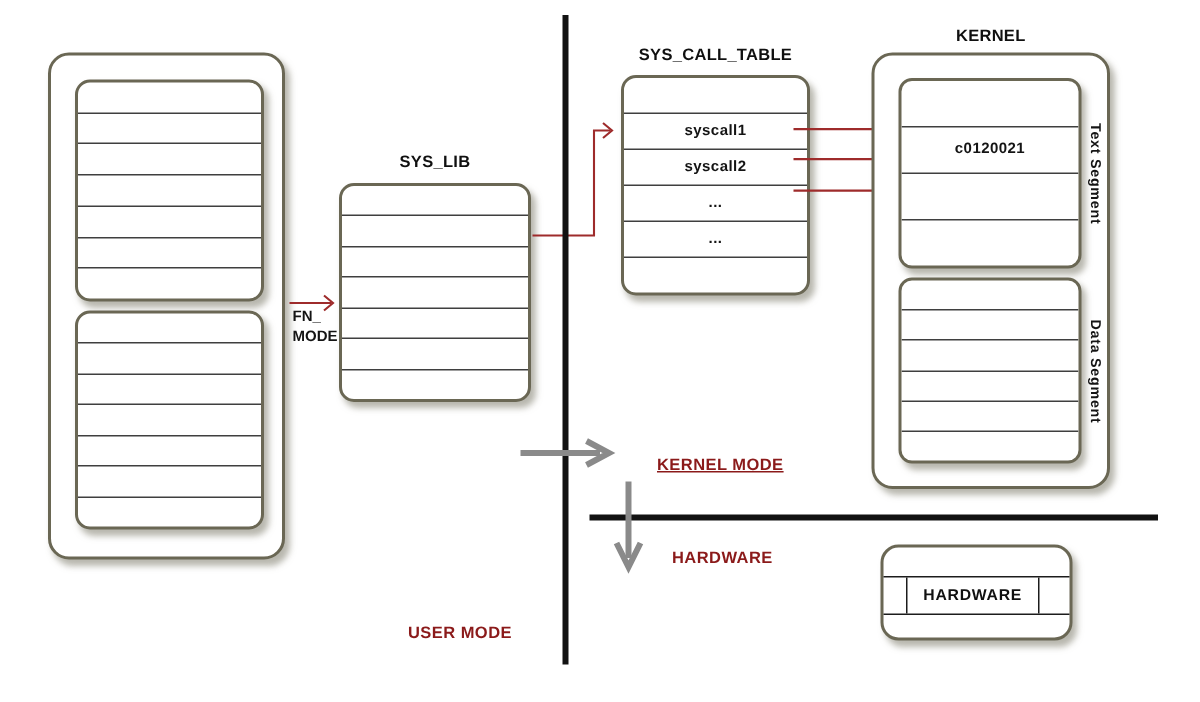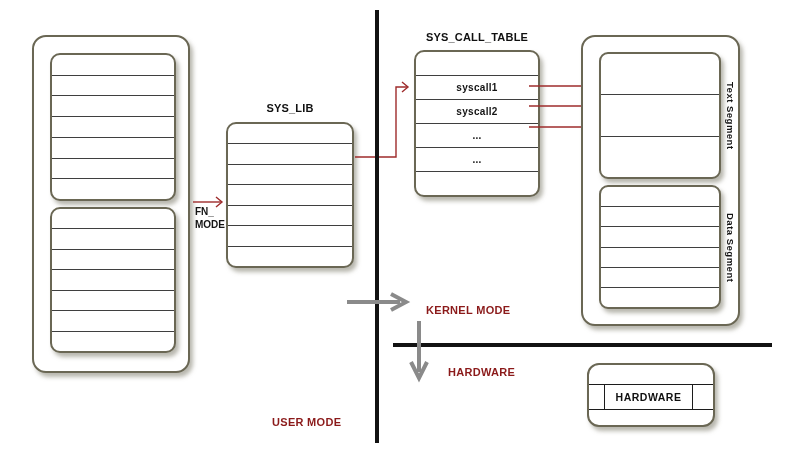--- a/index.html
+++ b/index.html
@@ -115,42 +115,44 @@
       <div class="row">...</div>
       <div class="row"></div>
     </div>
 
   <svg class="conn" style="left:528px; top:78px;" width="80" height="56">
     <line x1="1" y1="8" x2="78" y2="8" stroke="#9e2b2b" stroke-width="1.5"></line>
     <line x1="1" y1="28" x2="78" y2="28" stroke="#9e2b2b" stroke-width="1.5"></line>
     <line x1="1" y1="49" x2="78" y2="49" stroke="#9e2b2b" stroke-width="1.5"></line>
   </svg>
 
+  <div class="title" style="left:581px; top:18px; width:159px;">KERNEL</div>
   <div class="box r14" style="left:581px; top:35px; width:159px; height:291px;"></div>
   <div class="box r9 stack" style="left:599px; top:52px; width:122px; height:127px;">
       <div class="row"></div>
+      <div class="row">c0120021</div>
       <div class="row"></div>
       <div class="row"></div>
     </div>
   <div class="vlabel" style="left:722px; top:54px; width:16px; height:124px;">Text Segment</div>
   <div class="box r9 stack" style="left:599px; top:185px; width:122px; height:124px;">
       <div class="row"></div>
       <div class="row"></div>
       <div class="row"></div>
       <div class="row"></div>
       <div class="row"></div>
       <div class="row"></div>
     </div>
   <div class="vlabel" style="left:722px; top:187px; width:16px; height:122px;">Data Segment</div>
 
   <svg class="conn" style="left:344px; top:292px;" width="72" height="20">
     <line x1="3" y1="10" x2="56" y2="10" stroke="#8a8a8a" stroke-width="4"></line>
     <polyline points="47,2 62,10 47,18" fill="none" stroke="#8a8a8a" stroke-width="4"></polyline>
   </svg>
-  <div class="red-label" style="left:426px; top:304px;">KERNEL MODE</div>
+  <div class="red-label" style="left:438px; top:304px;text-decoration:underline;">KERNEL MODE</div>
 
   <div class="divider-h" style="left:393px; top:343px; width:379px; height:3.5px;"></div>
 
   <svg class="conn" style="left:407px; top:318px;" width="24" height="66">
     <line x1="12" y1="3" x2="12" y2="54" stroke="#8a8a8a" stroke-width="4"></line>
     <polyline points="4,44 12,60 20,44" fill="none" stroke="#8a8a8a" stroke-width="4"></polyline>
   </svg>
   <div class="red-label" style="left:448px; top:366px;">HARDWARE</div>
 
   <div class="box r12" style="left:587px; top:363px; width:128px; height:64px;">

